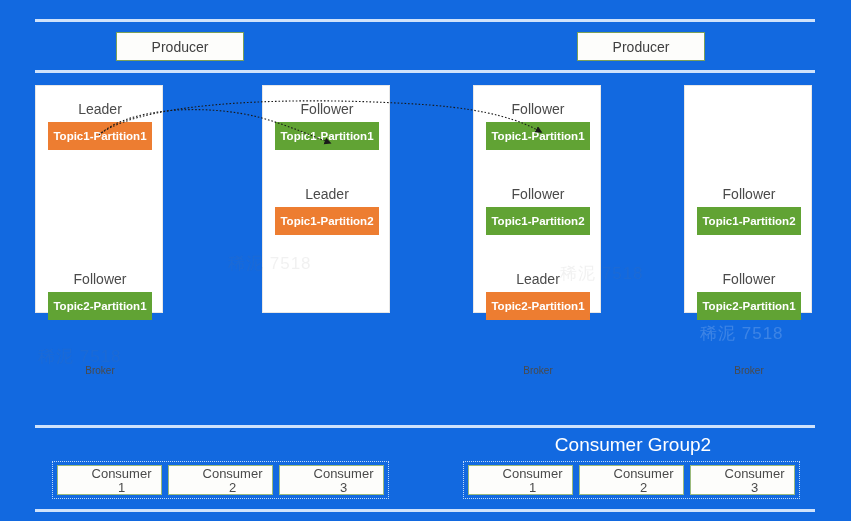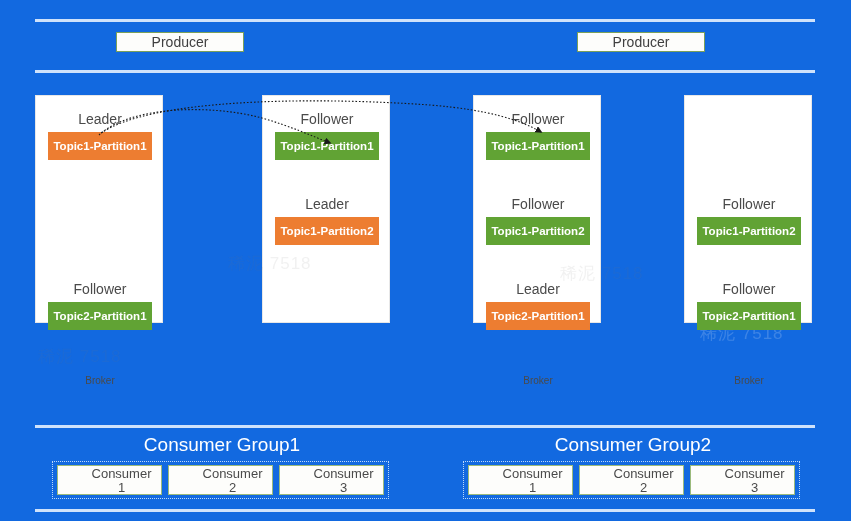--- a/index.html
+++ b/index.html
@@ -31,38 +31,38 @@
   }
   .hrule.r1 { top: 19px; }
   .hrule.r2 { top: 70px; }
   .hrule.r3 { top: 425px; }
   .hrule.r4 { top: 509px; }
 
   
   .producer {
     position: absolute;
     top: 32px;
-    height: 20px;
+    height: 29px;
     width: 128px;
     background: #fdfdfb;
     border: 1px solid #7aa05a;
     box-sizing: border-box;
     display: flex;
     align-items: center;
     justify-content: center;
     font-size: 14px;
     color: #3f3f3f;
   }
   .producer.p1 { left: 116px; }
   .producer.p2 { left: 577px; }
 
   
   .broker {
     position: absolute;
-    top: 95px;
+    top: 85px;
     width: 128px;
     height: 228px;
     background: #ffffff;
     box-sizing: border-box;
     border: 1px solid #e7e7e7;
   }
   .broker.b1 { left: 35px; }
   .broker.b2 { left: 262px; }
   .broker.b3 { left: 473px; }
   .broker.b4 { left: 684px; }
@@ -261,21 +261,20 @@
   <svg class="arrows" width="851" height="521" viewBox="0 0 851 521">
     <defs>
       <marker id="ah" markerWidth="7" markerHeight="7" refX="5" refY="3.2" orient="auto" markerUnits="strokeWidth">
         <path d="M0,0 L6.5,3.2 L0,6.4 z" fill="#1a1a1a"></path>
       </marker>
     </defs>
     <path d="M 99,135 C 130,106 210,104 262,118 C 290,126 312,136 330,143" fill="none" stroke="#1a1a1a" stroke-width="1.1" stroke-dasharray="1.6 1.9" marker-end="url(#ah)"></path>
     <path d="M 101,133 C 150,100 300,96 430,105 C 490,110 520,120 541,132" fill="none" stroke="#1a1a1a" stroke-width="1.1" stroke-dasharray="1.6 1.9" marker-end="url(#ah)"></path>
   </svg>
 
-  <div class="cg-title g1">Consumer Group1</div>
   <div class="cg-box g1">
     <div class="consumer">
       <span>Consumer</span>
       <span class="c-num">1</span>
     </div>
     <div class="consumer">
       <span>Consumer</span>
       <span class="c-num">2</span>
     </div>
     <div class="consumer">

